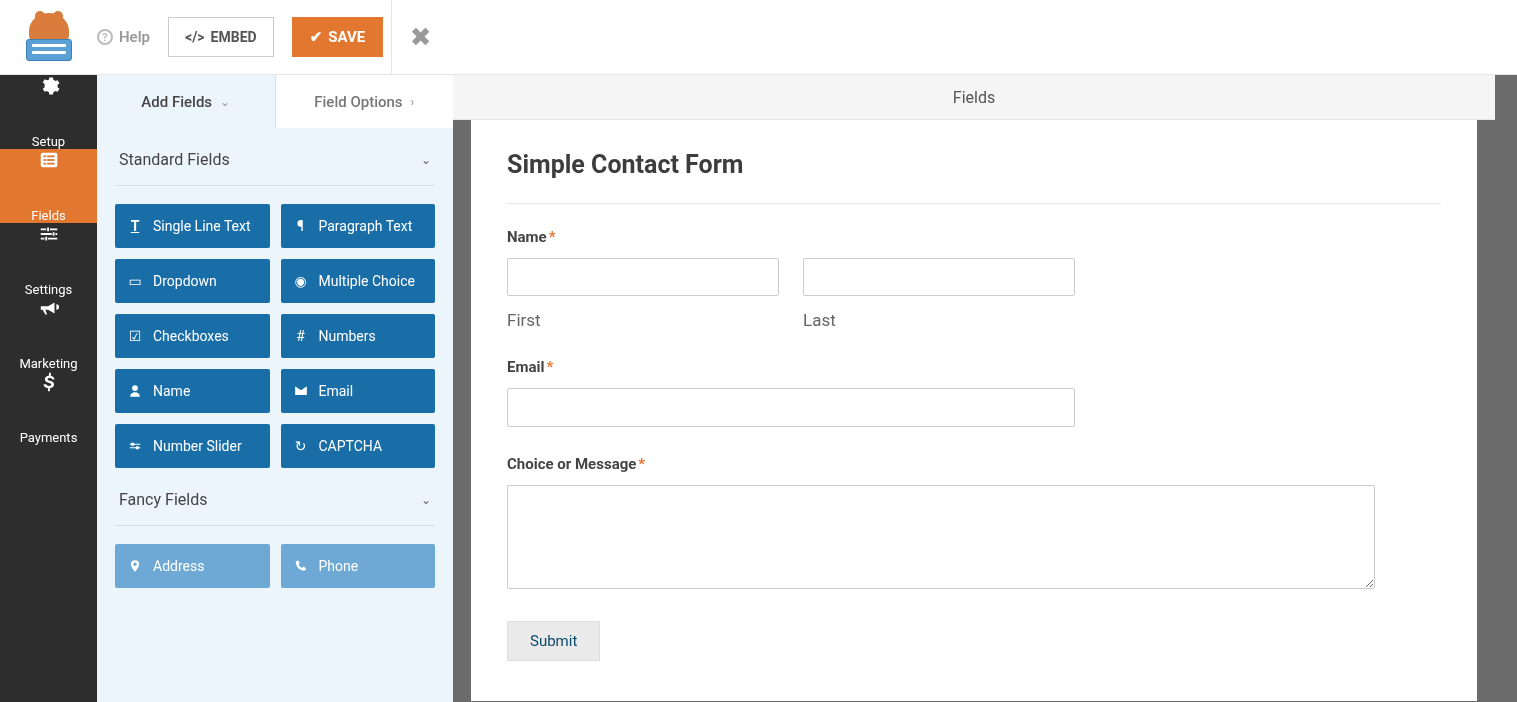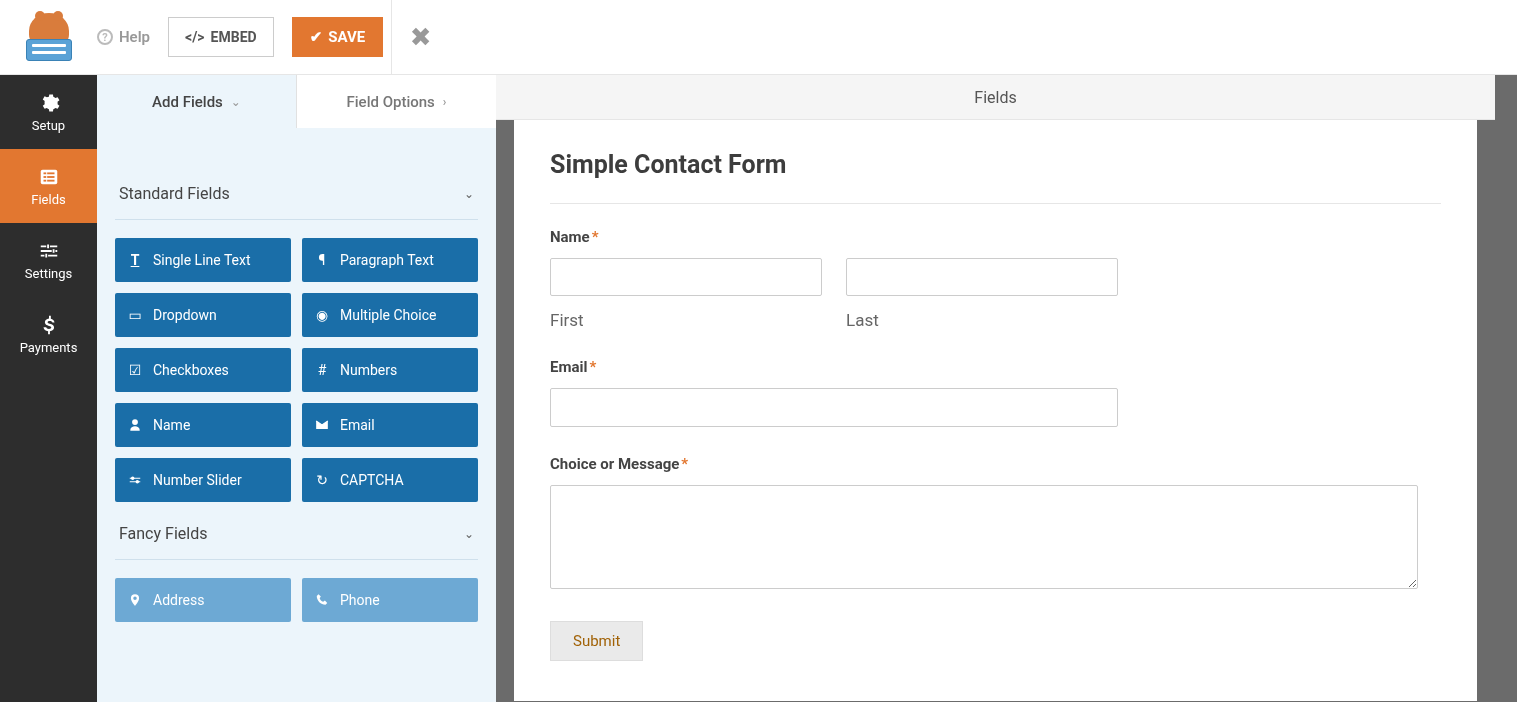--- a/index.html
+++ b/index.html
@@ -20,27 +20,27 @@
 .top-actions { display: flex; align-items: center; gap: 18px; padding-right: 8px; }
 .help-link { color: #999; font-size: 15px; font-weight: 600; display: flex; align-items: center; gap: 6px; }
 .help-icn { width: 16px; height: 16px; border: 2px solid #bbb; border-radius: 50%; display: inline-flex; align-items: center; justify-content: center; font-size: 11px; font-weight: 700; color: #bbb; }
 .embed-btn { border: 1px solid #ccc; background: #fff; color: #555; font-weight: 700; font-size: 14px; padding: 11px 16px; display: flex; align-items: center; gap: 6px; cursor: pointer; }
 .save-btn { background: #e27730; color: #fff; border: none; font-weight: 700; font-size: 15px; padding: 11px 18px; display: flex; align-items: center; gap: 6px; cursor: pointer; }
 .close-area { width: 58px; border-left: 1px solid #e6e6e6; height: 75px; display: flex; align-items: center; justify-content: center; color: #999; font-size: 26px; cursor: pointer; }
 
 .main { display: flex; height: calc(702px - 75px); }
 
 .sidebar-nav { width: 97px; background: #2d2d2d; display: flex; flex-direction: column; }
-.nav-item { height: 74px; display: flex; flex-direction: column; align-items: center; justify-content: center; color: #fff; font-size: 13px; cursor: pointer; gap: 4px; }
+.nav-item { height: 74px; display: flex; flex-direction: column; align-items: center; justify-content: space-between; color: #fff; font-size: 13px; cursor: pointer; gap: 4px; }
 .nav-item.active { background: #e27730; }
 .nav-icn { width: 22px; height: 22px; display: flex; align-items: center; justify-content: center; }
 
 .svg-i { fill: #fff; }
 
-.panel { width: 399px; background: #ecf5fb; display: flex; flex-direction: column; gap: 34px; }
+.panel { width: 356px; background: #ecf5fb; display: flex; flex-direction: column; }
 .panel-tabs { display: flex; height: 53px; }
 .panel-tab { flex: 1; display: flex; align-items: center; justify-content: center; color: #777; font-size: 15px; gap: 8px; cursor: pointer; font-weight: 500; }
 .panel-tab.active { background: #ecf5fb; color: #444; }
 .panel-tab.inactive { background: #fff; border-left: 1px solid #e1e1e1; }
 .chev { font-size: 12px; color: #999; }
 
 .panel-body { flex: 1; overflow-y: auto; padding: 0 18px 36px; }
 .section-hdr { display: flex; justify-content: space-between; align-items: center; padding: 22px 4px 16px; color: #444; font-size: 16px; border-bottom: 1px solid #cfe0ec; cursor: pointer; }
 .section-hdr .chev { color: #666; }
 
@@ -57,21 +57,21 @@
 
 .field-row { margin-bottom: 28px; }
 .field-label { font-size: 15px; color: #444; font-weight: 700; margin-bottom: 12px; display: block; }
 .req { color: #e27730; margin-left: 2px; }
 .name-cols { display: flex; gap: 24px; }
 .name-col { width: 272px; }
 .text-input { width: 100%; height: 38px; border: 1px solid #ccc; border-radius: 2px; padding: 0 8px; font-size: 14px; }
 .sub-label { font-size: 17px; color: #666; margin-top: 14px; display: block; }
 .email-input { width: 568px; height: 39px; border: 1px solid #ccc; border-radius: 2px; padding: 0 8px; font-size: 14px; }
 .textarea { width: 100%; max-width: 868px; height: 104px; border: 1px solid #ccc; border-radius: 2px; padding: 8px; font-size: 14px; resize: both; }
-.submit-btn { background: #eaeaea; border: 1px solid #ddd; padding: 10px 22px; font-size: 15px; color: #a16207; cursor: pointer; }
+.submit-btn { background: #eaeaea; border: 1px solid #ddd; padding: 10px 22px; font-size: 15px; color: #0c4a6e; cursor: pointer; }
 
 .right-gutter { width: 22px; background: #6b6b6b; }
 </style>
 </head>
 <body>
 
 <div class="topbar">
   <div class="logo">
     <div class="logo-img">
       <div class="bear-body">
@@ -128,20 +128,28 @@
         </span>
       <span>Fields</span>
     </div>
     <div class="nav-item">
       <span class="nav-icn">
           <svg viewBox="0 0 24 24" width="22" height="22">
             <path class="svg-i" d="M3 6h6v2H3zM13 6h8v2h-8zM10 5h2v4h-2zM3 11h12v2H3zM19 11h2v2h-2zM16 10h2v4h-2zM3 16h4v2H3zM11 16h10v2H11zM8 15h2v4H8z"></path>
           </svg>
         </span>
       <span>Settings</span>
+    </div>
+    <div class="nav-item">
+      <span class="nav-icn">
+          <svg viewBox="0 0 24 24" width="22" height="22">
+            <path class="svg-i" d="M3 10v4h2l3 5h2l-2-5h3l7 4V6l-7 4H3zm17-2a3 3 0 010 6V8z"></path>
+          </svg>
+        </span>
+      <span>Marketing</span>
     </div>
     <div class="nav-item">
       <span class="nav-icn">
           <svg viewBox="0 0 24 24" width="22" height="22">
             <path class="svg-i" d="M12 2v3c-2.5.3-4.5 1.8-4.5 4 0 2.3 1.9 3.3 4.5 4 2 .5 2.5 1 2.5 1.8 0 .9-1 1.5-2.5 1.5-1.6 0-2.8-.7-3-1.8H6c.2 2.4 2.2 4 5 4.3V22h2v-3.2c2.7-.3 4.5-1.9 4.5-4.1 0-2.5-2-3.4-4.5-4-2-.5-2.5-1-2.5-1.7 0-.8.9-1.4 2.5-1.4 1.4 0 2.4.6 2.7 1.6H18c-.3-2.2-2-3.7-4-4V2h-2z"></path>
           </svg>
         </span>
       <span>Payments</span>
     </div>
   </div>

